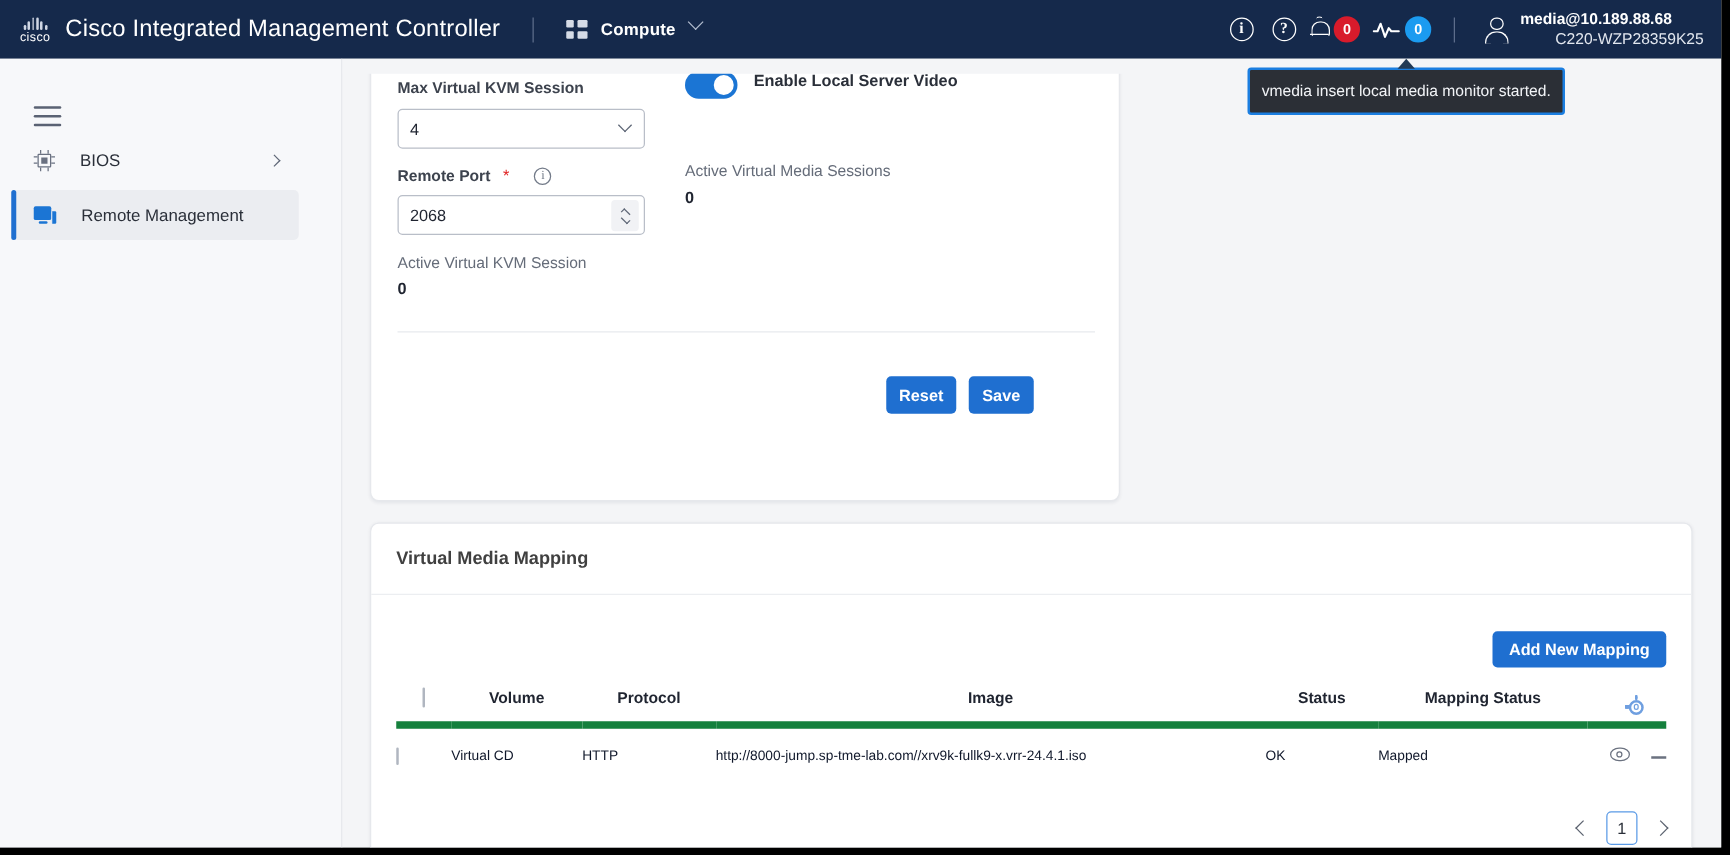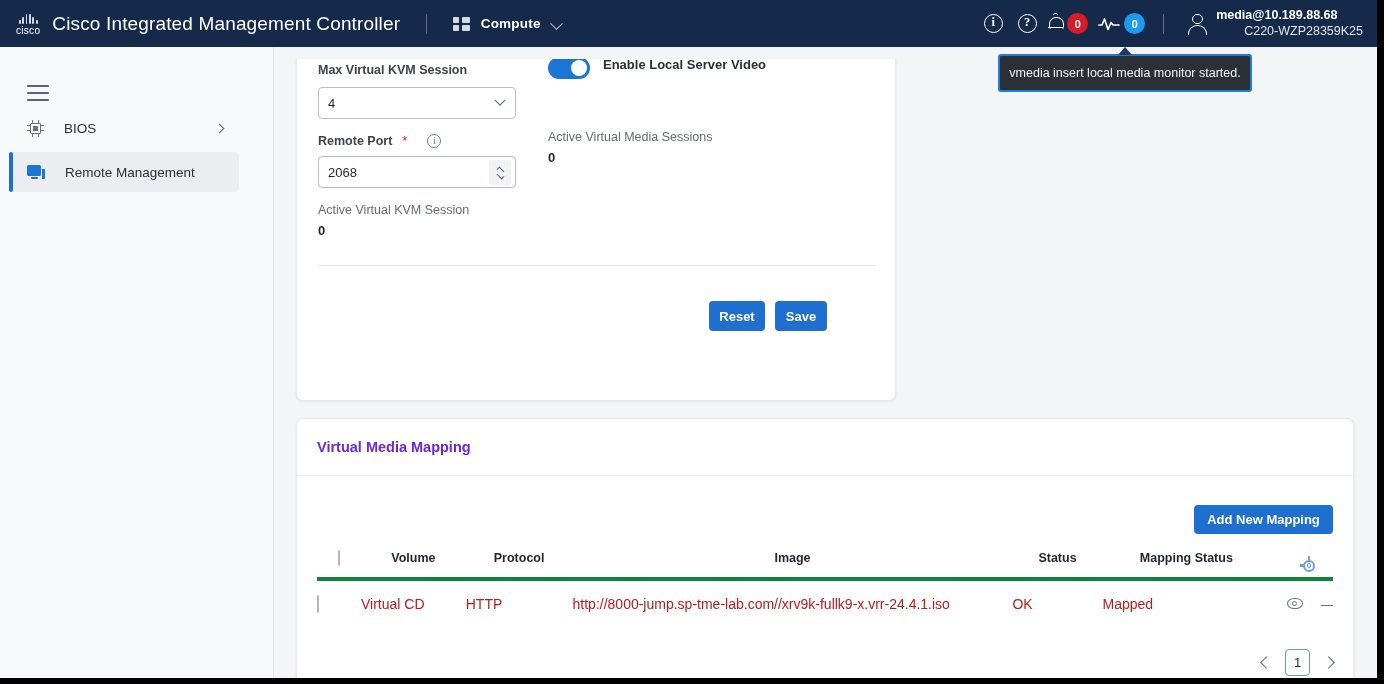--- a/index.html
+++ b/index.html
@@ -52,21 +52,21 @@
     font-weight: 400; margin-top: 1px;
   }
   #app-title {
     color: #ffffff; font-size: 19px; font-weight: 400;
     letter-spacing: .15px; white-space: nowrap;
   }
   .vdiv {
     width: 1px; height: 20px; background: #5d6d8b; margin: 0 26px;
   }
   #scope-group {
-    display: flex; align-items: flex-end; gap: 11px; cursor: pointer;
+    display: flex; align-items: flex-start; gap: 11px; cursor: pointer;
   }
   .grid-icon { display: grid; grid-template-columns: 6px 8px; grid-template-rows: 6px 6px; gap: 2.5px; }
   .grid-icon span { background: #d5dbe6; border-radius: 1px; }
   #scope-label { color: #ffffff; font-size: 13.5px; font-weight: 600; letter-spacing: .2px; }
   .chev-down {
     width: 9px; height: 9px; border-right: 1.6px solid #b5bfd1; border-bottom: 1.6px solid #b5bfd1;
     transform: rotate(45deg) translate(-2px,-2px);
   }
   #topbar-right {
     margin-left: auto; display: flex; align-items: center; gap: 0;
@@ -276,35 +276,35 @@
     display: flex; align-items: center; justify-content: center;
     font-family: "Liberation Sans", sans-serif;
   }
 
   
   #card-bottom {
     left: 22px; top: 371px; width: 1058px; height: 300px;
   }
   #vmm-title {
     position: absolute; left: 20px; top: 20px;
-    font-size: 14.5px; font-weight: 700; color: #6d28d9;
+    font-size: 14.5px; font-weight: 700; color: #404040;
   }
   #vmm-divider { position: absolute; left: 0; top: 56px; width: 1056px; height: 1px; background: #eceef1; }
   #add-mapping {
     position: absolute; right: 20px; top: 86px; width: 139px; height: 29px;
   }
 
   table.tbl { position: absolute; left: 20px; top: 132px; width: 1016px; border-collapse: collapse; }
   table.tbl th {
     text-align: center; font-size: 12.5px; font-weight: 700; color: #1f2430;
     padding: 0 0 12px 0; vertical-align: middle;
   }
   table.tbl tbody td {
-    font-size: 14px; color: #b91c1c; padding: 15px 0 14px 0;
-    border-top: 4px solid #15803d; vertical-align: middle;
+    font-size: 11px; color: #0f172a; padding: 15px 0 14px 0;
+    border-top: 6px solid #15803d; vertical-align: middle;
   }
   table.tbl thead tr { border-bottom: none; }
   .cbox {
     width: 16px; height: 16px; border: 1.4px solid #b0b6c0; border-radius: 3px;
     background: #fff; cursor: pointer;
   }
   .gear {
     width: 15px; height: 15px; position: relative; cursor: pointer; margin-left: auto;
   }
   .gear .ring {

